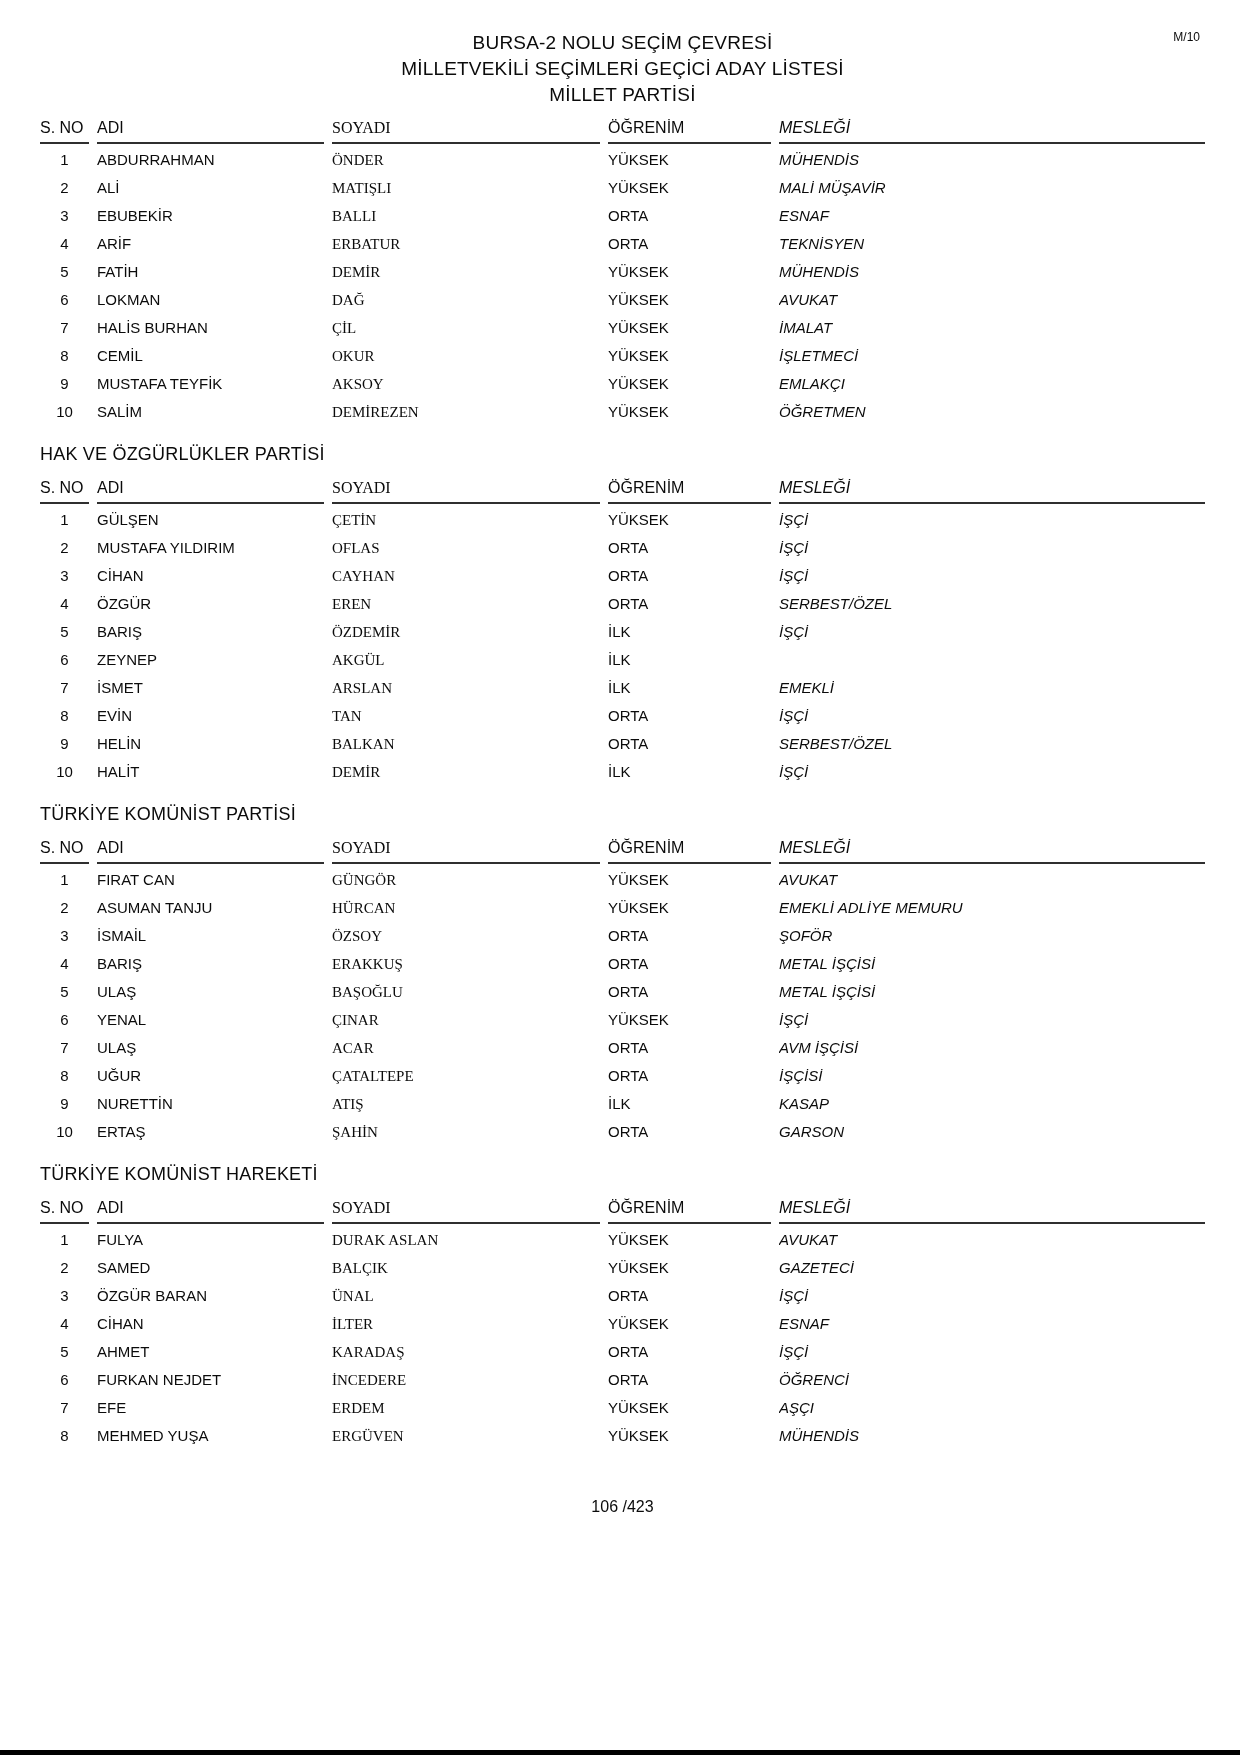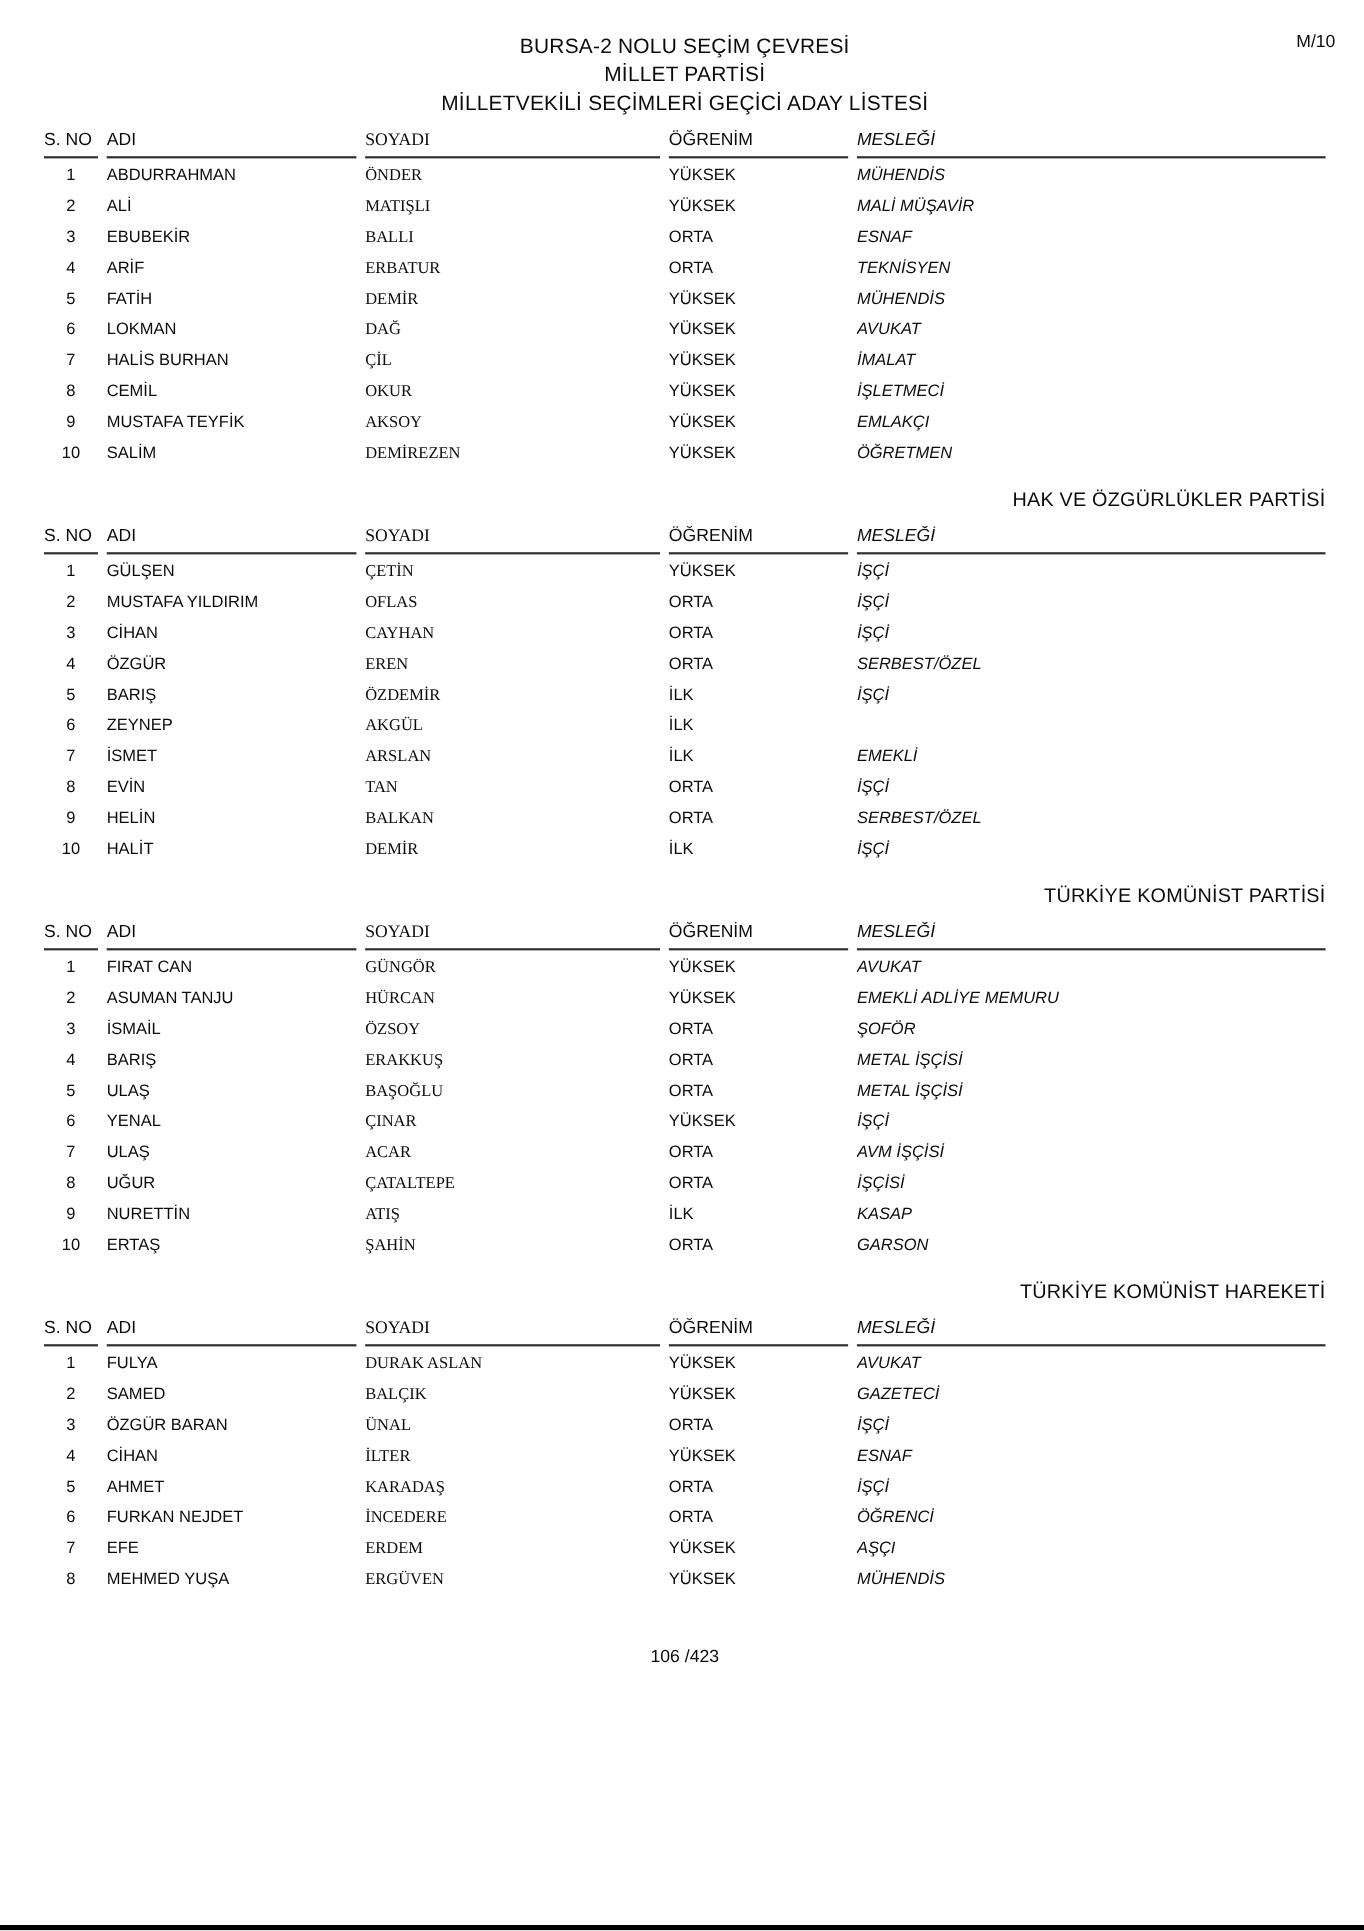--- a/index.html
+++ b/index.html
@@ -8,37 +8,37 @@
     width:1240px;
     height:1755px;
     background:#ffffff;
     color:#0b0b0b;
     font-family:"Liberation Sans", sans-serif;
     overflow:hidden;
   }
   .page-code {
     position:absolute;
     top:30px;
-    right:26px;
-    font-size:16px;
+    right:40px;
+    font-size:12px;
   }
   .doc-header {
     margin:30px 0 2px 40px;
     width:1165px;
     text-align:center;
     font-size:19px;
     line-height:26px;
     letter-spacing:0.2px;
   }
   .party-title {
     margin:14px 0 0 40px;
     width:1165px;
     height:28px;
     line-height:28px;
-    text-align:right;
+    text-align:left;
     font-size:18px;
     letter-spacing:0.2px;
   }
   .ctable {
     margin:10px 0 0 40px;
     width:1165px;
     font-size:15px;
   }
   .trow {
     display:flex;
@@ -86,22 +86,22 @@
 </style>
 </head>
 <body>
 
 <div class="page">
 
   <div class="page-code">M/10</div>
 
   <div class="doc-header">
     <div>BURSA-2 NOLU SEÇİM ÇEVRESİ</div>
+    <div>MİLLETVEKİLİ SEÇİMLERİ GEÇİCİ ADAY LİSTESİ</div>
     <div>MİLLET PARTİSİ</div>
-    <div>MİLLETVEKİLİ SEÇİMLERİ GEÇİCİ ADAY LİSTESİ</div>
   </div>
 
   <div id="sections">
       <div class="ctable">
         <div class="trow thead">
           <div class="cell hcell c0">S. NO</div>
           <div class="cell hcell c1">ADI</div>
           <div class="cell hcell c2">SOYADI</div>
           <div class="cell hcell c3">ÖĞRENİM</div>
           <div class="cell hcell c4">MESLEĞİ</div>

